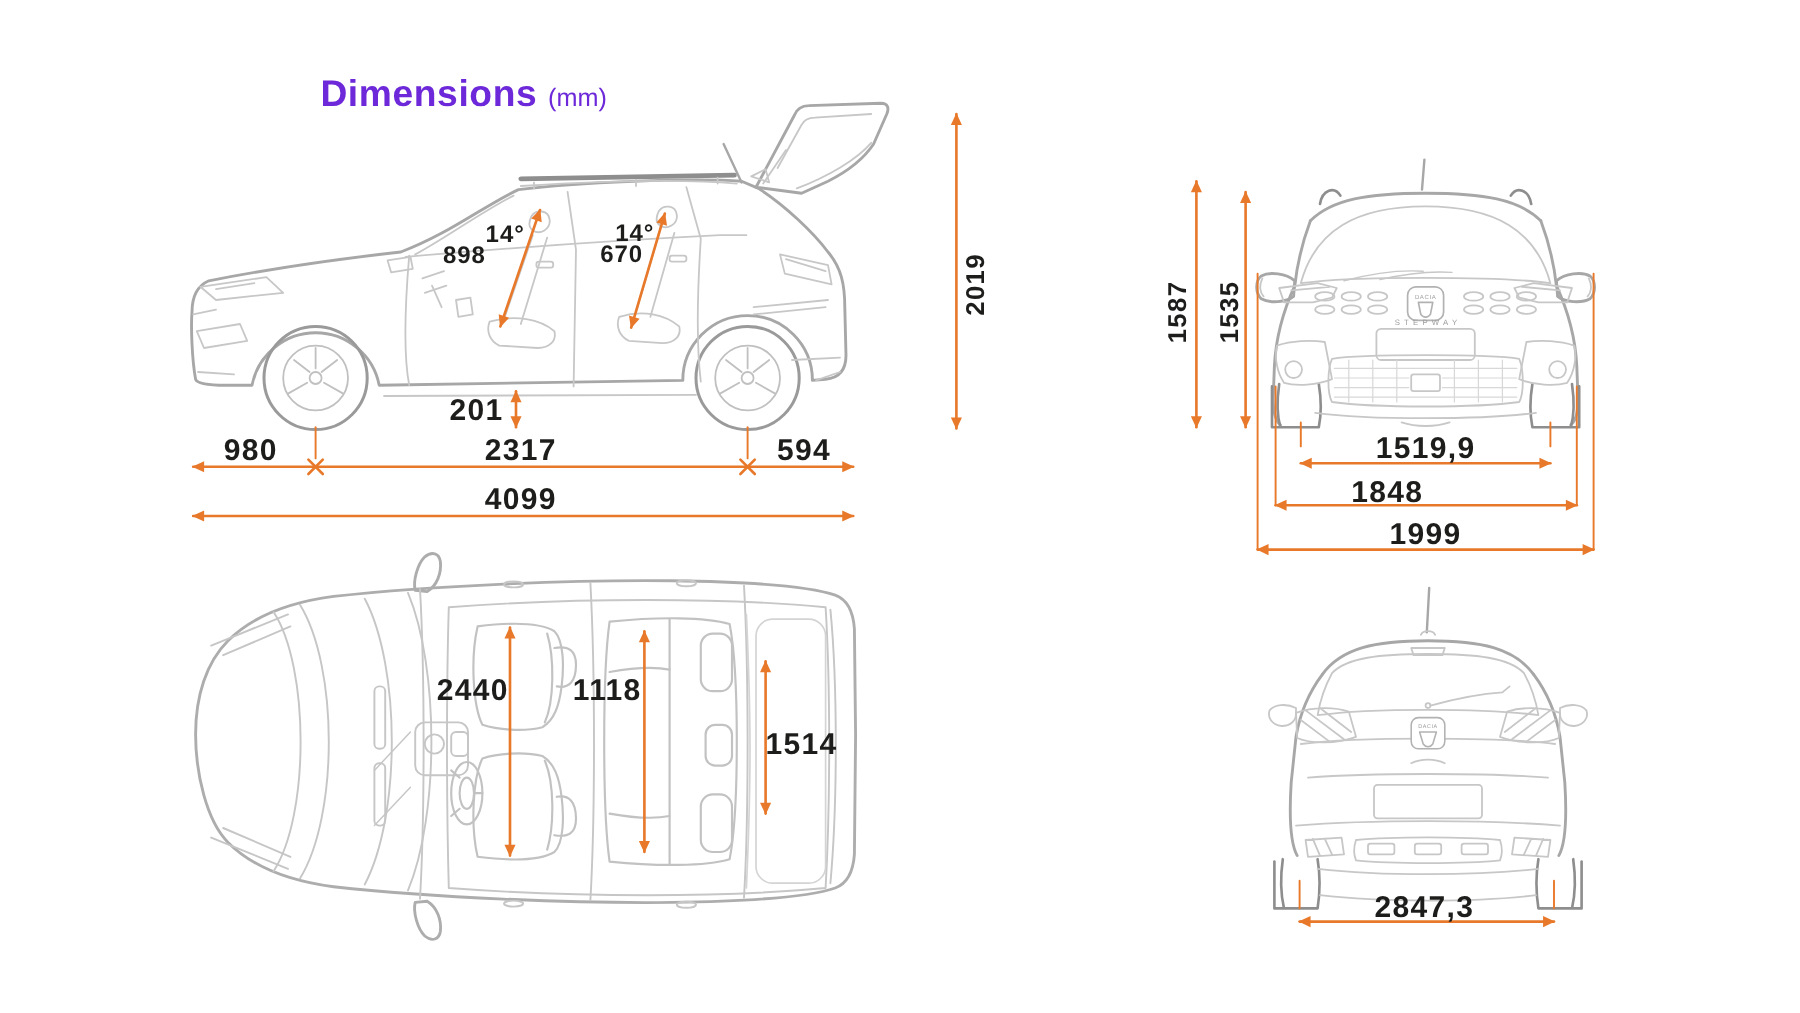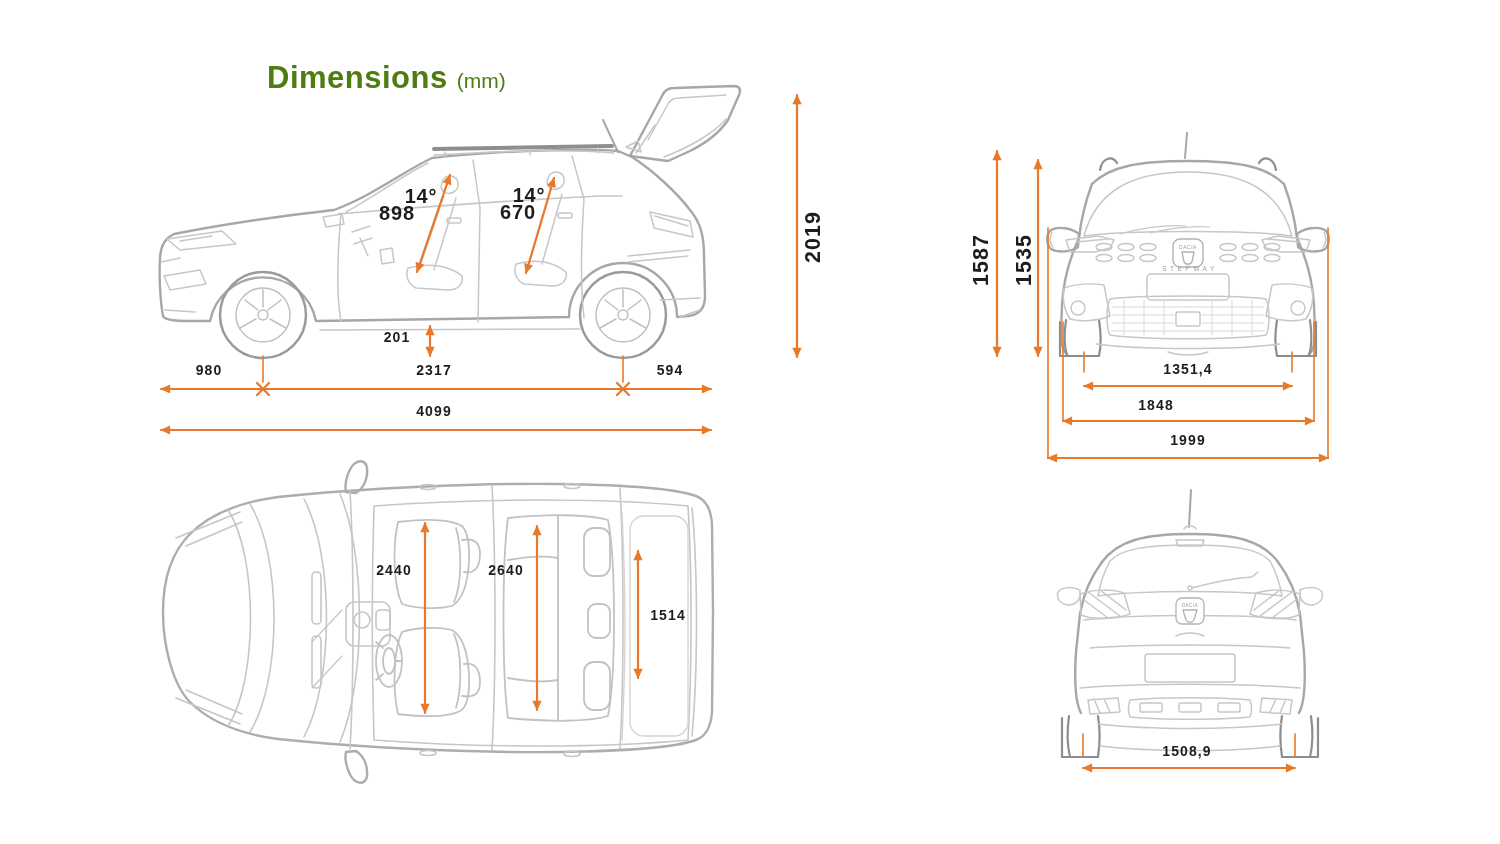--- a/index.html
+++ b/index.html
@@ -1,22 +1,22 @@
 <!DOCTYPE html>
 <html><head>
 <meta charset="utf-8">
 <style>
   html,body{margin:0;padding:0;background:#ffffff;}
   #canvas{position:relative;width:1500px;height:844px;background:#ffffff;overflow:hidden;
           font-family:"Liberation Sans",sans-serif;}
   svg.layer{position:absolute;left:0;top:0;}
-  .title{position:absolute;left:267px;top:60px;color:#4d7c0f;white-space:nowrap;}
+  .title{position:absolute;left:267px;top:60px;color:#6d28d9;white-space:nowrap;}
   .title .main{font-size:31px;font-weight:700;letter-spacing:.5px;}
   .title .unit{font-size:21px;font-weight:400;margin-left:9px;}
-  .num{position:absolute;transform:translateX(-50%);font-weight:700;font-size:14px;
+  .num{position:absolute;transform:translateX(-50%);font-weight:700;font-size:25px;
        color:#1d1d1b;letter-spacing:1.1px;line-height:1;white-space:nowrap;}
   .num-sm{font-size:20px;letter-spacing:.8px;}
   .vnum{position:absolute;transform:translate(-50%,-50%) rotate(-90deg);font-weight:700;
         font-size:21.5px;color:#1d1d1b;letter-spacing:1.1px;line-height:1;white-space:nowrap;}
 </style>
 </head>
 <body>
 
 <div id="canvas">
 
@@ -283,35 +283,35 @@
       <path d="M1084,352 L1084,372 M1292,352 L1292,372"></path>
       <path d="M1083,734 L1083,757 M1295,734 L1295,757"></path>
     </g>
   </svg>
 
   <div class="title">
     <span class="main">Dimensions</span><span class="unit">(mm)</span>
   </div>
 
   <div class="num num-sm" style="left:421px;top:186px">14°</div>
-  <div class="num num-sm" style="left:397px;top:203px">898</div>
+  <div class="num num-sm" style="left:387px;top:203px">898</div>
   <div class="num num-sm" style="left:529px;top:185px">14°</div>
   <div class="num num-sm" style="left:518px;top:202px">670</div>
   <div class="num" style="left:397px;top:330px">201</div>
   <div class="num" style="left:209px;top:363px">980</div>
   <div class="num" style="left:434px;top:363px">2317</div>
   <div class="num" style="left:670px;top:363px">594</div>
   <div class="num" style="left:434px;top:404px">4099</div>
   <div class="vnum" style="left:814px;top:237px">2019</div>
 
   <div class="vnum" style="left:982px;top:260px">1587</div>
   <div class="vnum" style="left:1025px;top:260px">1535</div>
-  <div class="num" style="left:1188px;top:362px">1351,4</div>
+  <div class="num" style="left:1188px;top:362px">1519,9</div>
   <div class="num" style="left:1156px;top:398px">1848</div>
   <div class="num" style="left:1188px;top:433px">1999</div>
 
   <div class="num" style="left:394px;top:563px">2440</div>
-  <div class="num" style="left:506px;top:563px">2640</div>
+  <div class="num" style="left:506px;top:563px">1118</div>
   <div class="num" style="left:668px;top:608px">1514</div>
 
-  <div class="num" style="left:1187px;top:744px">1508,9</div>
+  <div class="num" style="left:1187px;top:744px">2847,3</div>
 
 </div>
 
 </body></html>

